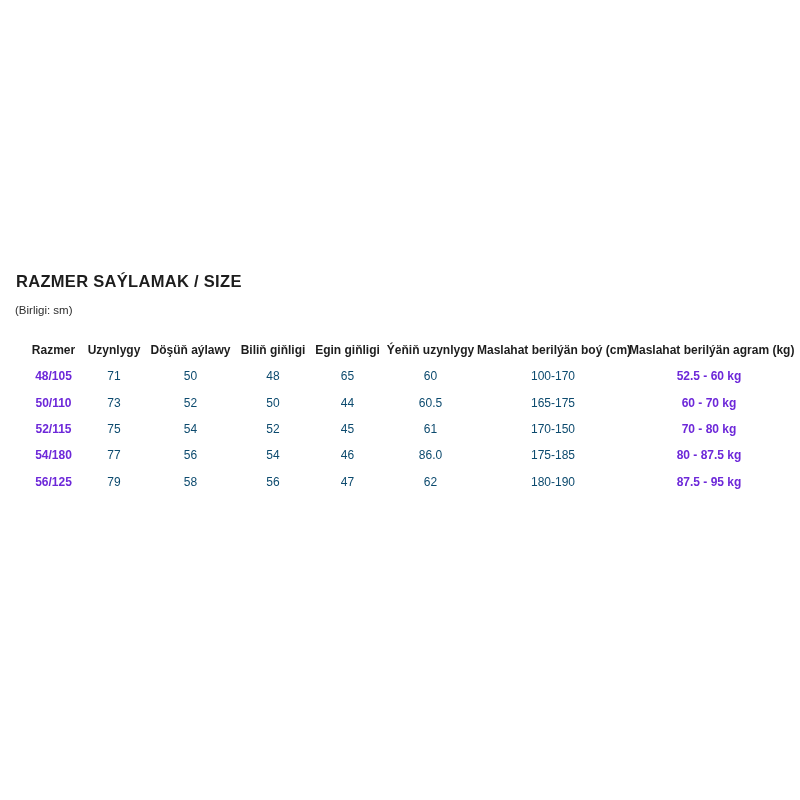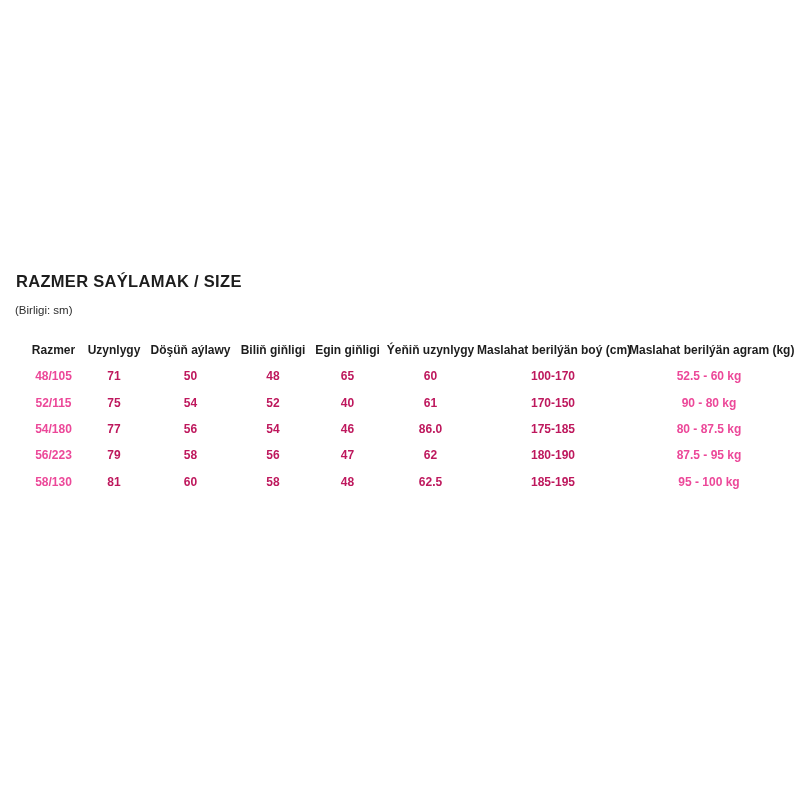--- a/index.html
+++ b/index.html
@@ -51,27 +51,27 @@
     text-align: center;
     vertical-align: middle;
     white-space: nowrap;
     overflow: visible;
   }
   .size-table th {
     font-weight: 700;
     color: #1d1d1d;
   }
   .size-table td {
-    font-weight: 700;
-    color: #be185d;
+    font-weight: 400;
+    color: #0c4a6e;
   }
   .size-table td:first-child,
   .size-table td:last-child {
     font-weight: 700;
-    color: #ec4899;
+    color: #6d28d9;
   }
   col.c1 { width: 57px; }
   col.c2 { width: 64px; }
   col.c3 { width: 89px; }
   col.c4 { width: 76px; }
   col.c5 { width: 73px; }
   col.c6 { width: 93px; }
   col.c7 { width: 152px; }
   col.c8 { width: 160px; }
 </style>
@@ -111,54 +111,54 @@
           <td>48/105</td>
           <td>71</td>
           <td>50</td>
           <td>48</td>
           <td>65</td>
           <td>60</td>
           <td>100-170</td>
           <td>52.5 - 60 kg</td>
         </tr>
         <tr>
+          <td>50/110</td>
+          <td>73</td>
+          <td>52</td>
+          <td>50</td>
+          <td>44</td>
+          <td>60.5</td>
+          <td>165-175</td>
+          <td>60 - 70 kg</td>
+        </tr>
+        <tr>
           <td>52/115</td>
           <td>75</td>
           <td>54</td>
           <td>52</td>
-          <td>40</td>
+          <td>45</td>
           <td>61</td>
           <td>170-150</td>
-          <td>90 - 80 kg</td>
+          <td>70 - 80 kg</td>
         </tr>
         <tr>
           <td>54/180</td>
           <td>77</td>
           <td>56</td>
           <td>54</td>
           <td>46</td>
           <td>86.0</td>
           <td>175-185</td>
           <td>80 - 87.5 kg</td>
         </tr>
         <tr>
-          <td>56/223</td>
+          <td>56/125</td>
           <td>79</td>
           <td>58</td>
           <td>56</td>
           <td>47</td>
           <td>62</td>
           <td>180-190</td>
           <td>87.5 - 95 kg</td>
         </tr>
-        <tr>
-          <td>58/130</td>
-          <td>81</td>
-          <td>60</td>
-          <td>58</td>
-          <td>48</td>
-          <td>62.5</td>
-          <td>185-195</td>
-          <td>95 - 100 kg</td>
-        </tr>
       </tbody>
   </table>
 </div>
 
 </body></html>

